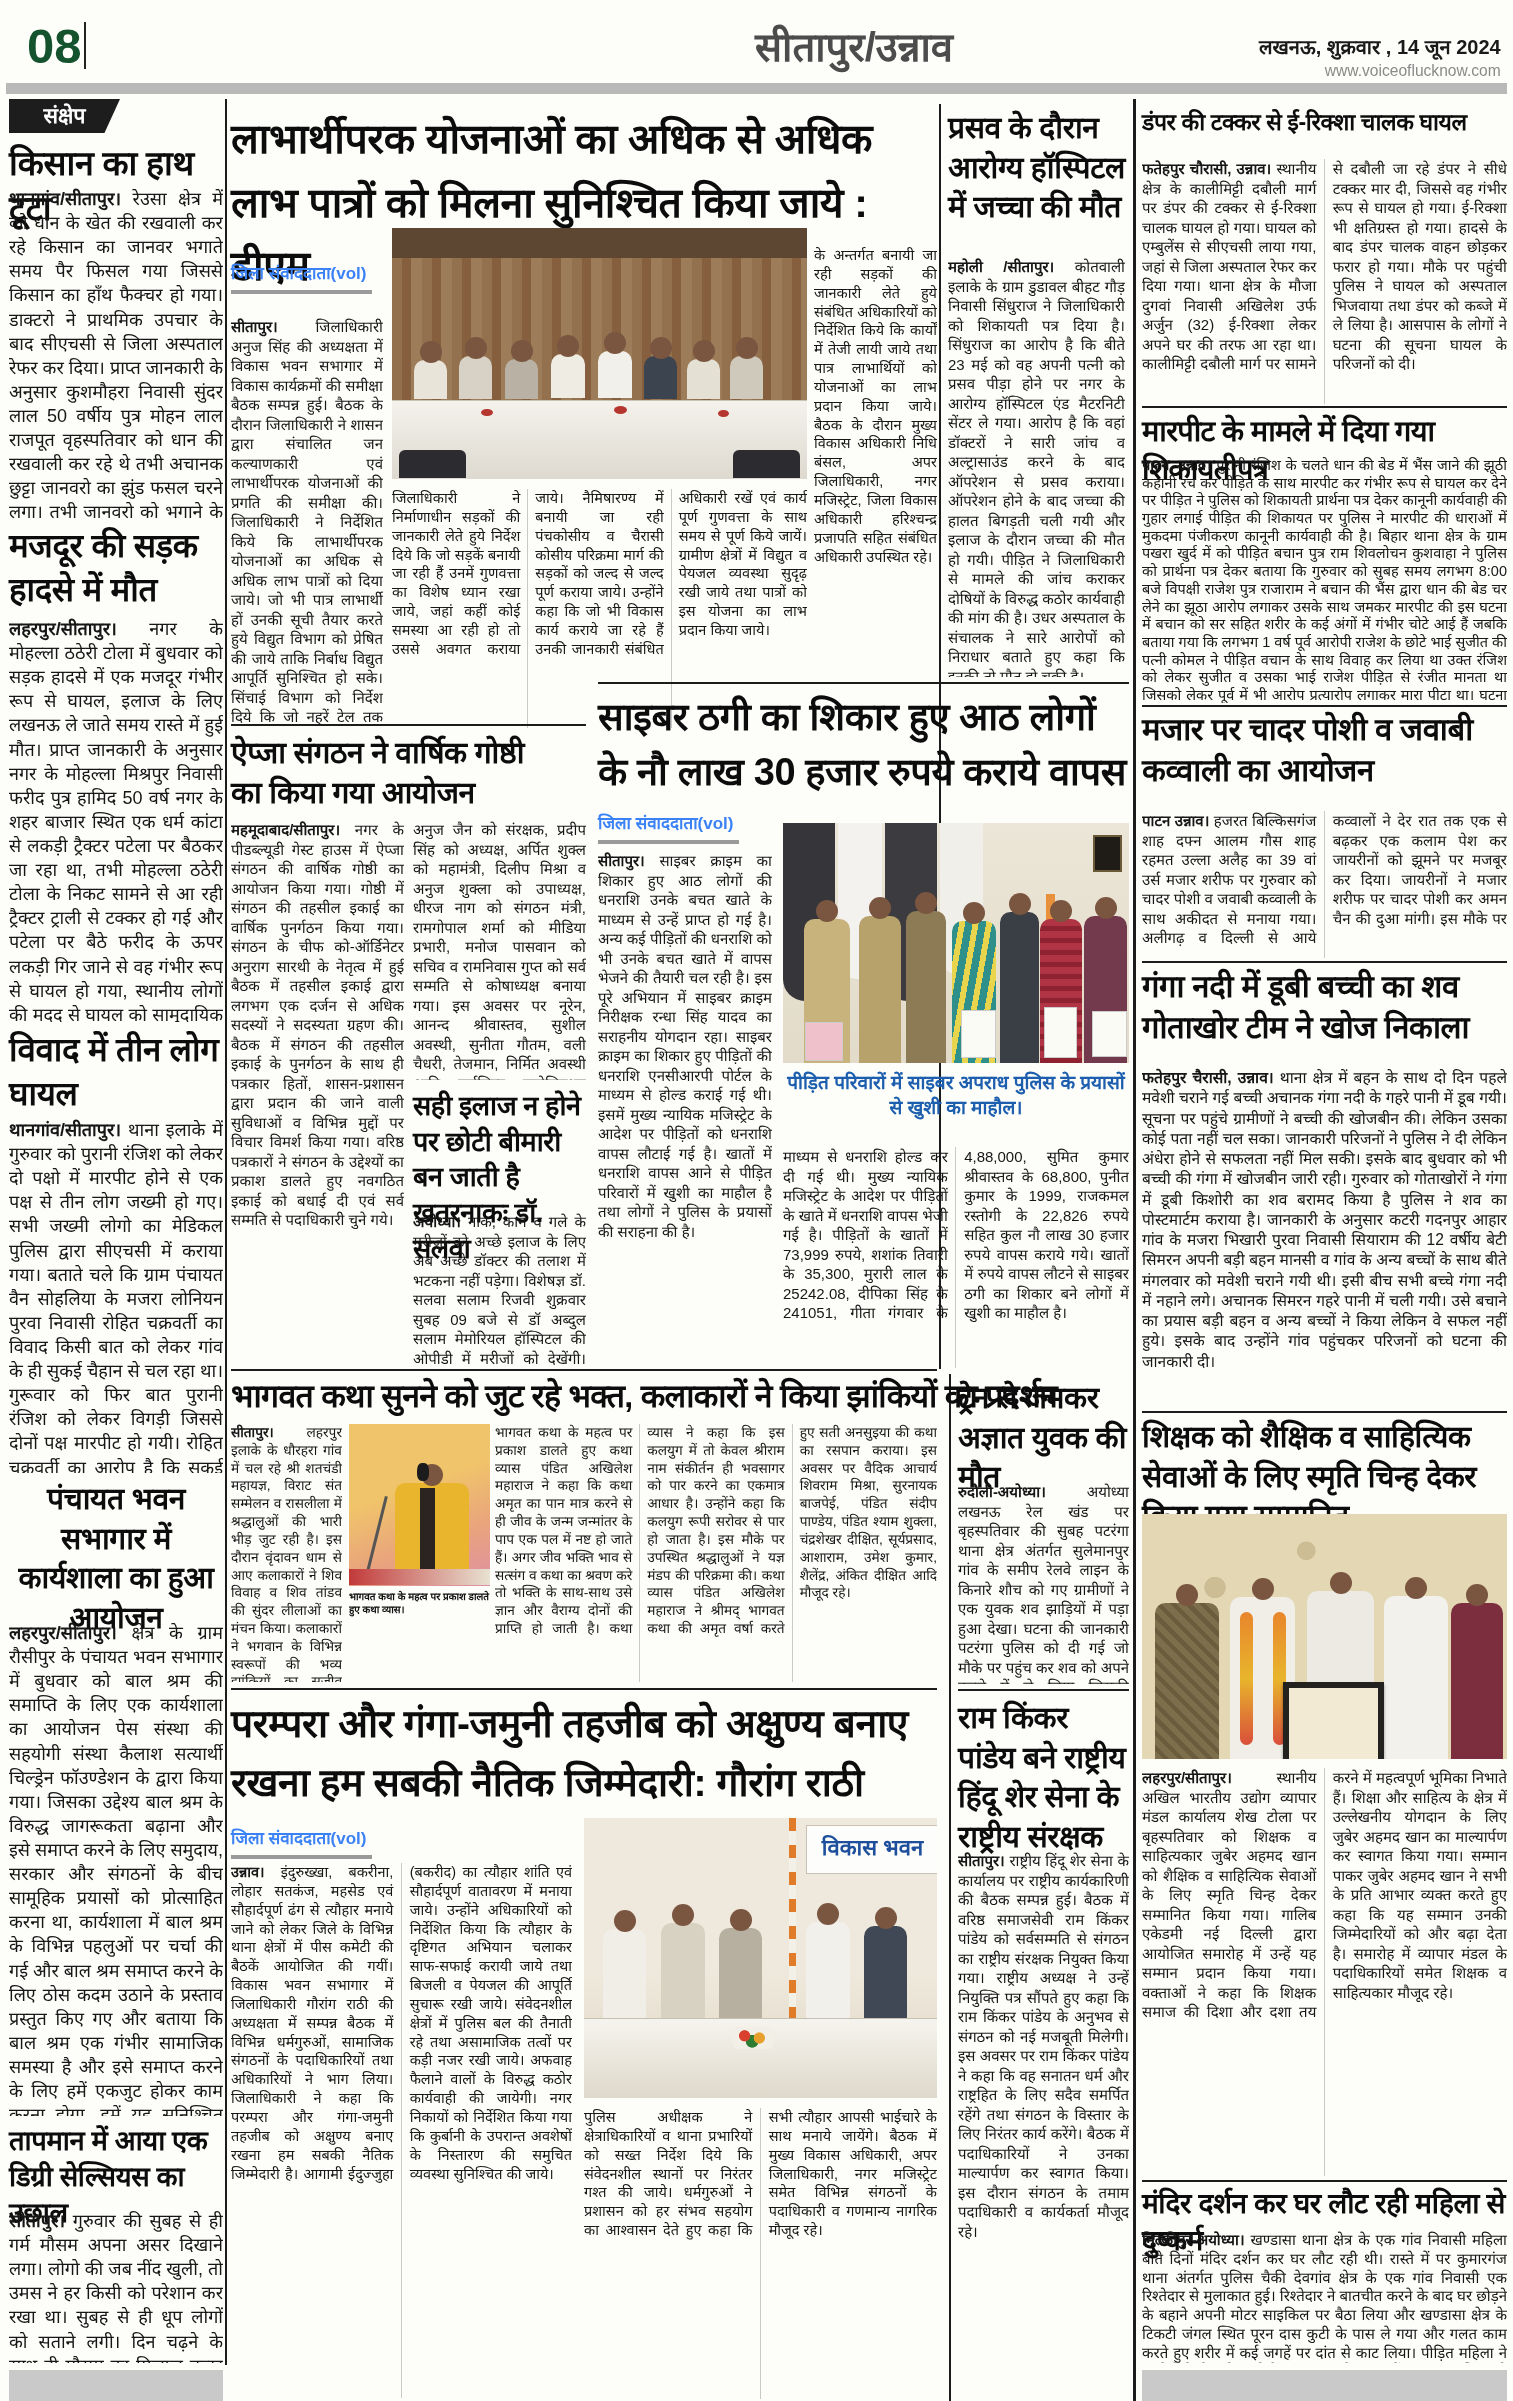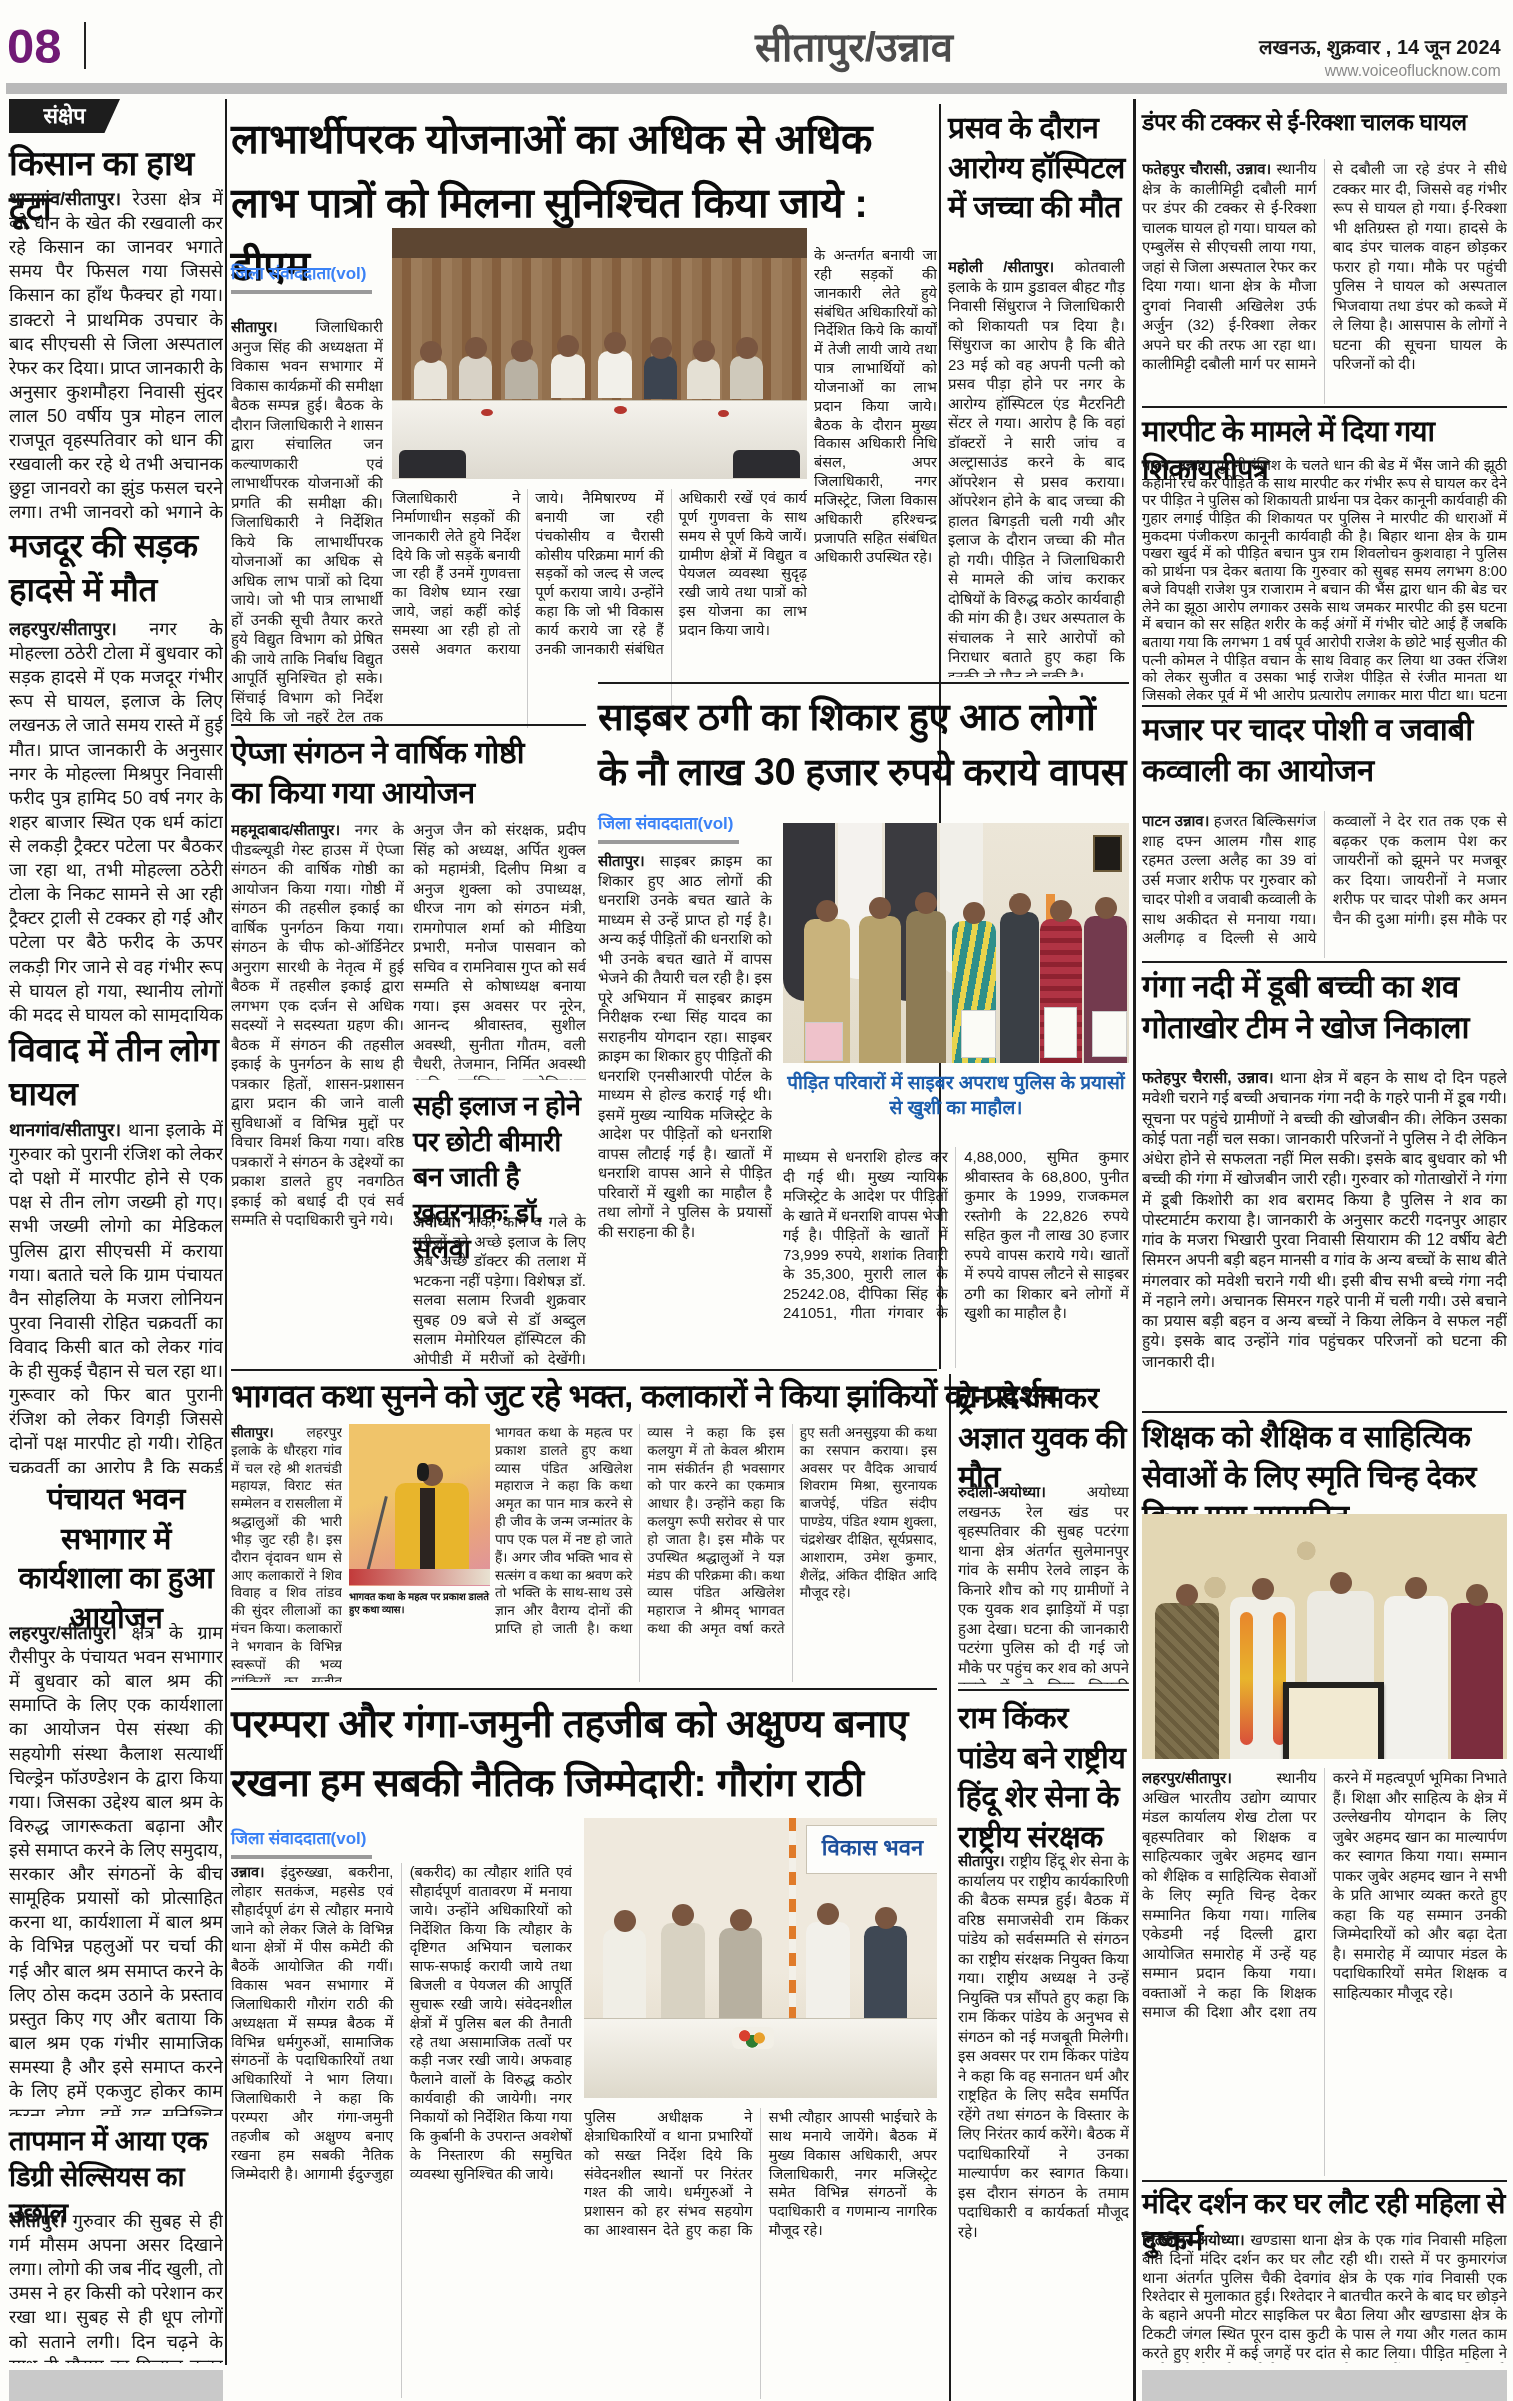--- a/index.html
+++ b/index.html
@@ -22,21 +22,21 @@
   .person::before{content:"";position:absolute;left:50%;top:-19px;transform:translateX(-50%);
       width:22px;height:22px;border-radius:50%;background:#7a5640;}
   .caption{font-weight:bold;text-align:center;line-height:1.3;overflow:hidden;}
   .paper{position:absolute;background:#fbfbf6;border:0.7px solid #ccc;}
 </style>
 </head>
 <body>
 
 <div id="page">
 
-  <div class="abs" style="left:7px;top:18px;font-size:49px;font-weight:bold;color:#701a75;">08</div>
+  <div class="abs" style="left:27px;top:18px;font-size:49px;font-weight:bold;color:#14532d;">08</div>
   <div class="abs" style="left:84px;top:22px;width:2.2px;height:47px;background:#222;"></div>
   <div class="abs" style="left:755px;top:18px;font-size:40px;font-weight:bold;color:#4c4c4c;">सीतापुर/उन्नाव</div>
   <div class="abs" style="right:13.3px;top:33px;font-size:20px;font-weight:bold;color:#1a1a1a;text-align:right;">लखनऊ, शुक्रवार , 14 जून 2024</div>
   <div class="abs" style="right:13.3px;top:62px;font-size:15.6px;color:#8a8a8a;text-align:right;">www.voiceoflucknow.com</div>
   <div class="abs" style="left:6px;top:83px;width:1501px;height:11px;background:#b9b9b9;"></div>
 
   <div class="abs vrule" style="left:225px;top:99px;width:2.2px;height:2266px;"></div>
   <div class="abs vrule" style="left:939px;top:104px;width:1.5px;height:1265px;"></div>
   <div class="abs vrule" style="left:949px;top:1374px;width:1.5px;height:1028px;"></div>
   <div class="abs vrule" style="left:1133px;top:99px;width:3px;height:2302px;"></div>

